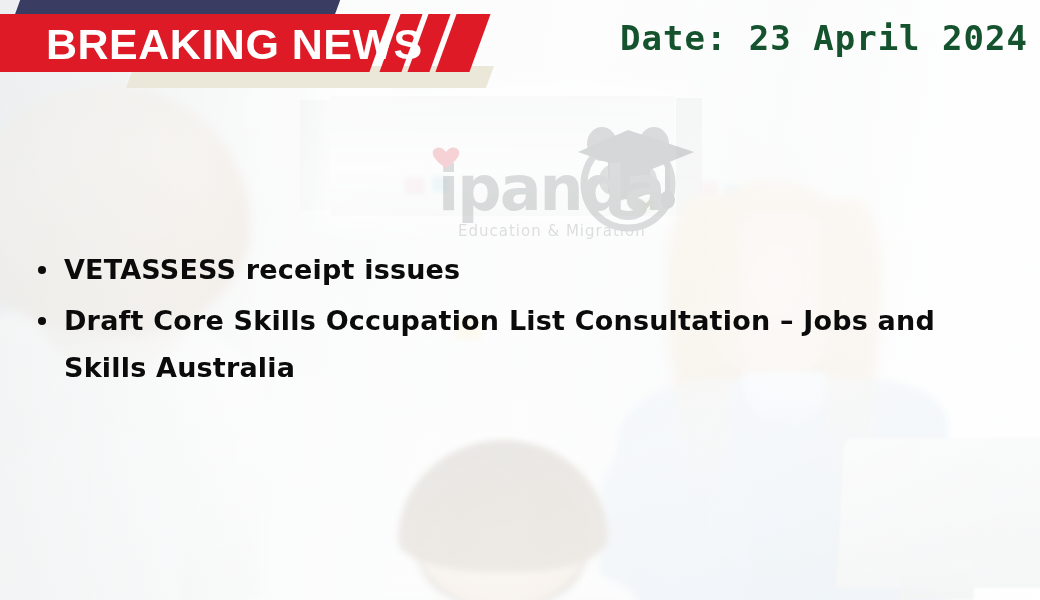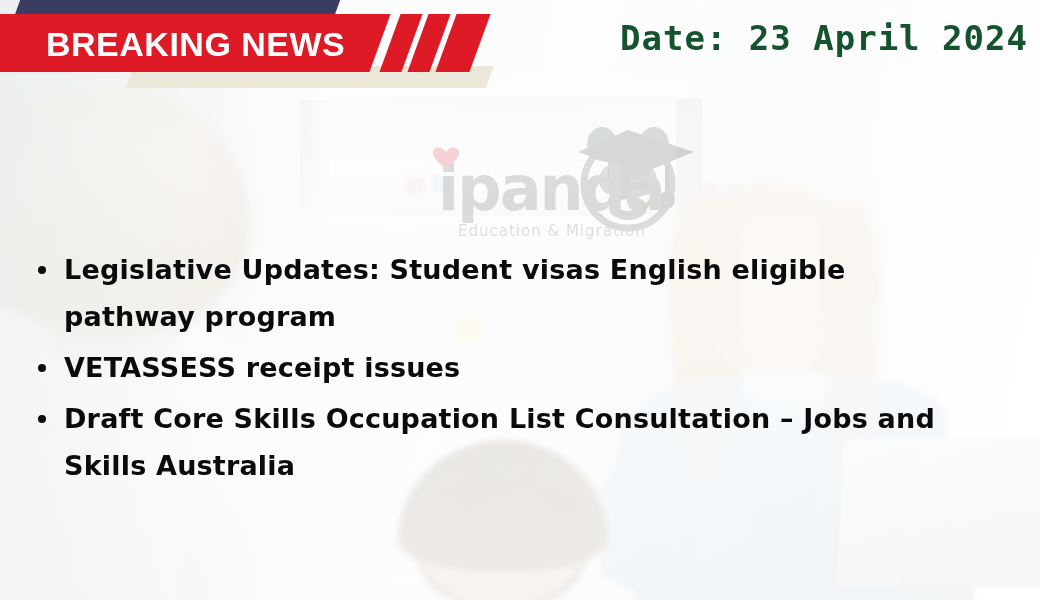--- a/index.html
+++ b/index.html
@@ -187,21 +187,21 @@
   .red-bar{
     position:absolute;left:-40px;top:14px;width:420px;height:58px;
     background:#dd1a26;
     transform:skewX(-20deg);
   }
   .breaking-label{
     position:absolute;left:46px;top:23px;width:330px;height:42px;
     display:flex;align-items:center;
     color:#ffffff;
     font-family:"Liberation Sans", sans-serif;
-    font-weight:bold;font-size:34px;letter-spacing:.5px;
+    font-weight:bold;font-size:43px;letter-spacing:.5px;
     white-space:nowrap;
   }
   .slash{
     position:absolute;top:14px;width:22px;height:58px;
     background:#dd1a26;transform:skewX(-20deg);
   }
   .slash.s1{left:390px;}
   .slash.s2{left:418px;}
   .slash.s3{left:446px;width:34px;}
 
@@ -322,18 +322,17 @@
   <div class="cream-bar"></div>
   <div class="red-bar"></div>
   <div class="slash s1"></div>
   <div class="slash s2"></div>
   <div class="slash s3"></div>
   <div class="breaking-label">BREAKING NEWS</div>
 
   <div class="date">Date: 23 April 2024</div>
 
   <ul class="bullets">
-    <li>Legislative Updates: Student visas English eligible pathway program</li>
     <li>VETASSESS receipt issues</li>
     <li>Draft Core Skills Occupation List Consultation – Jobs and Skills Australia</li>
   </ul>
 
 </div>
 
 </body></html>

